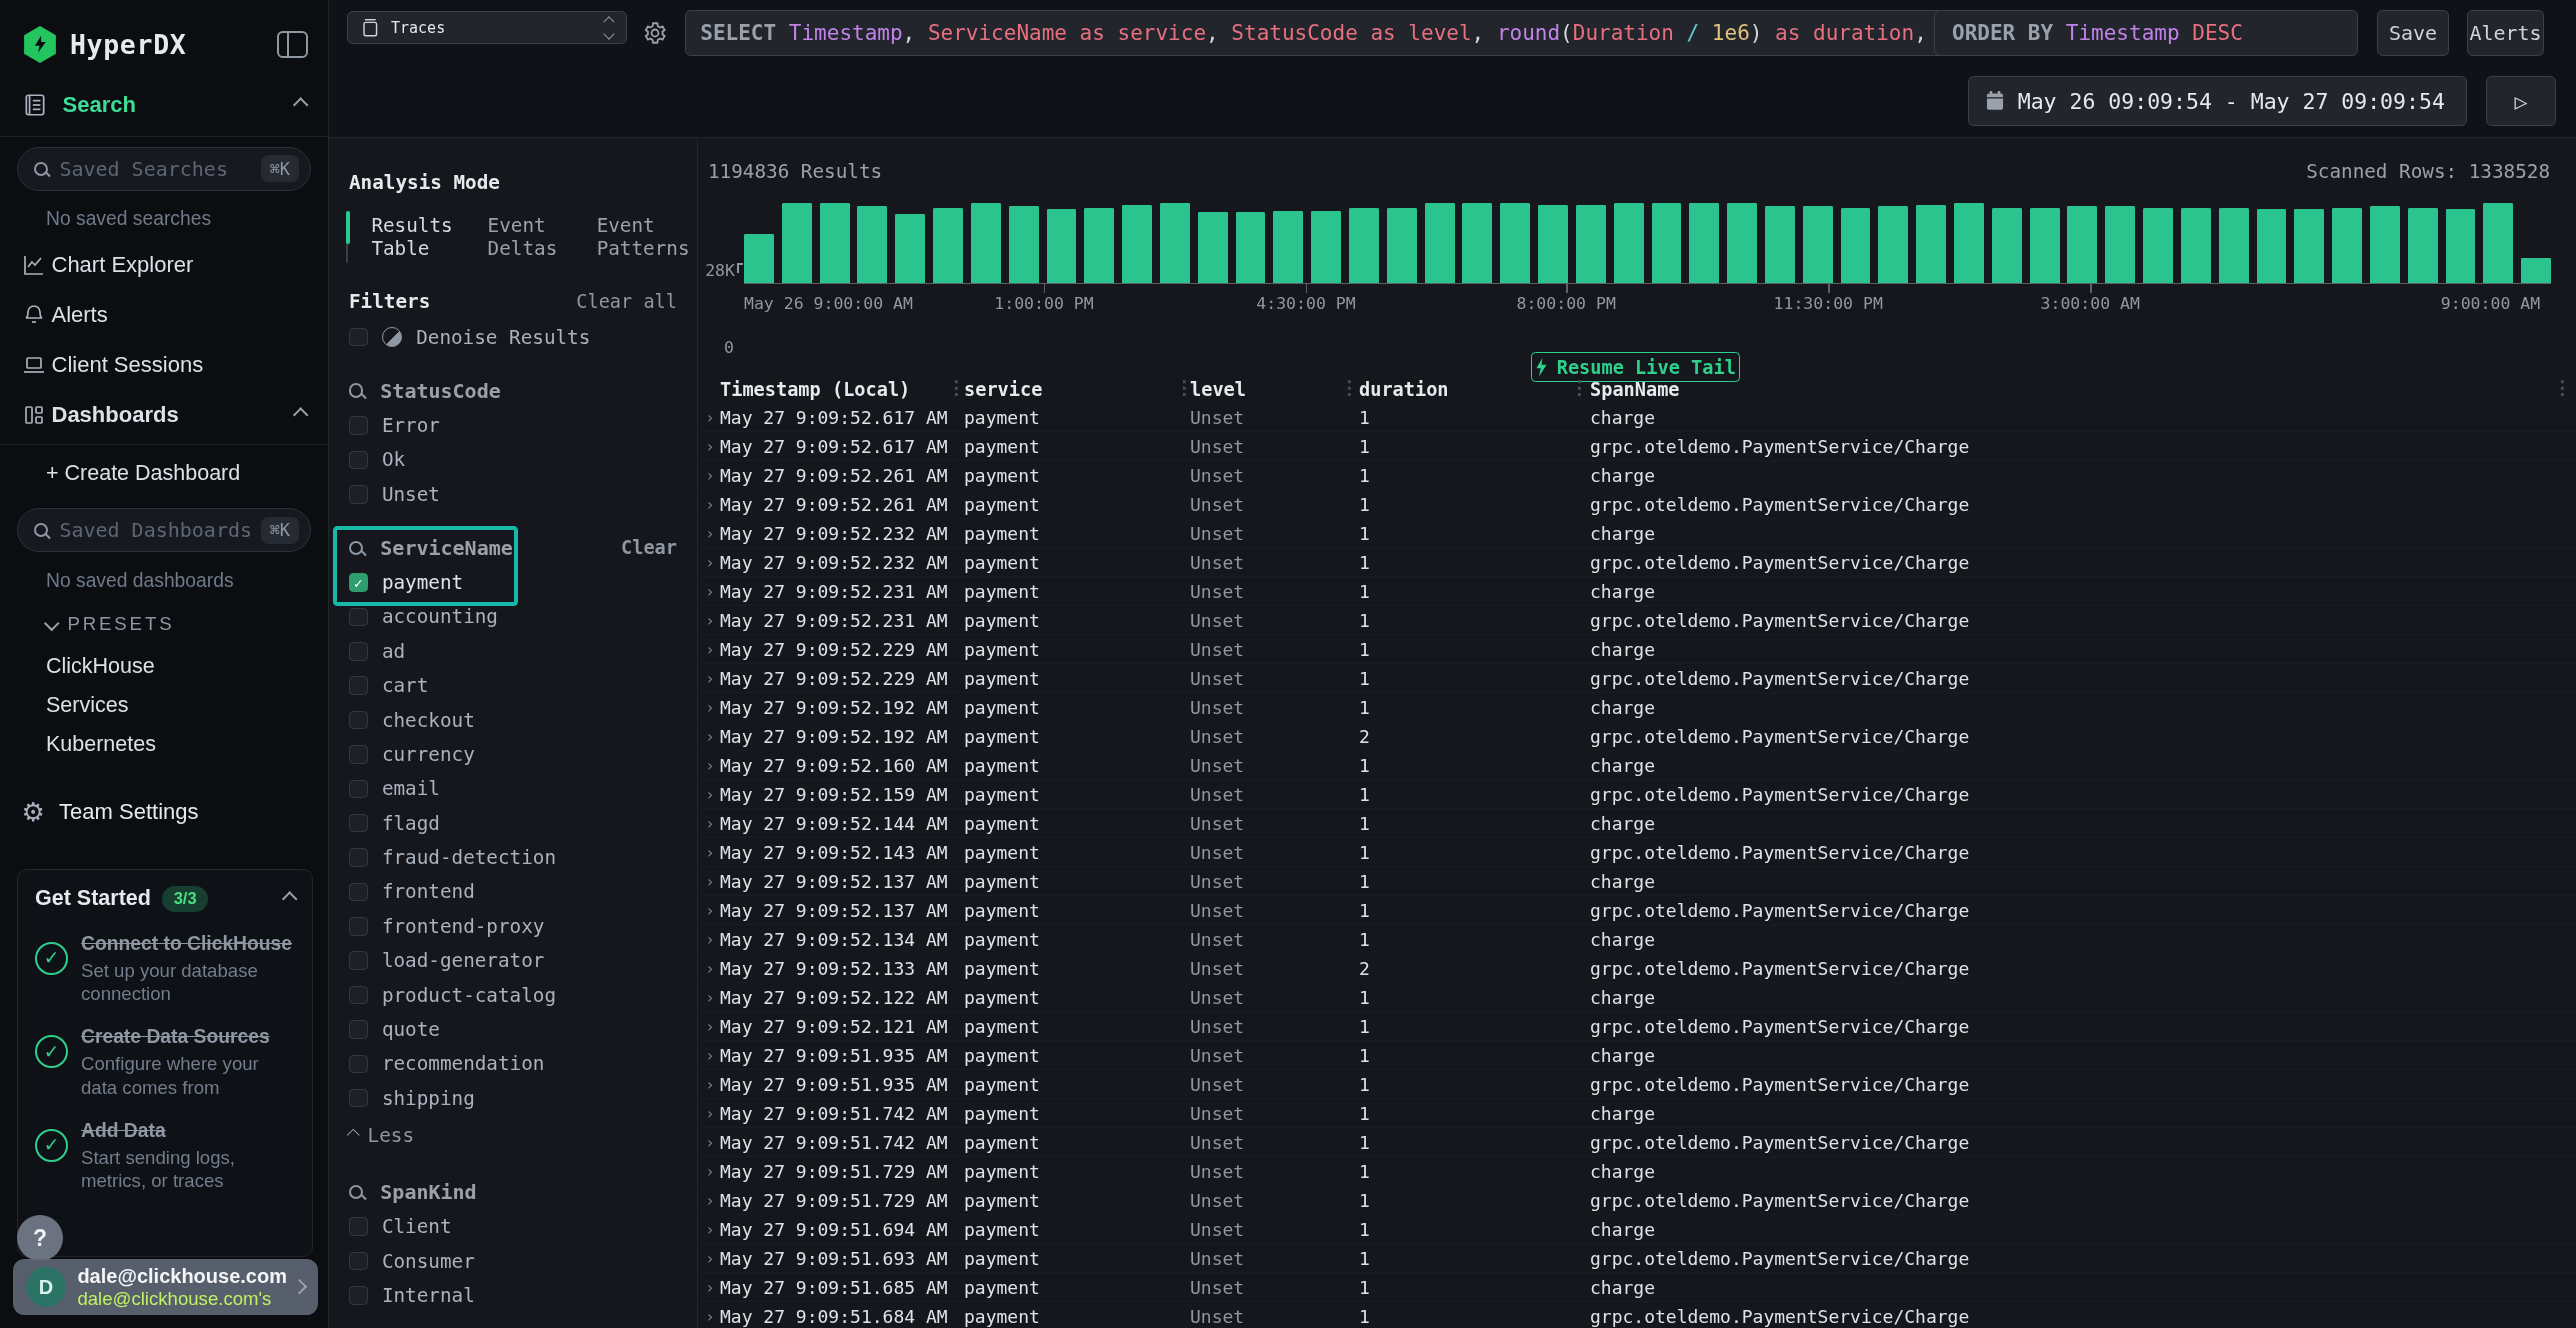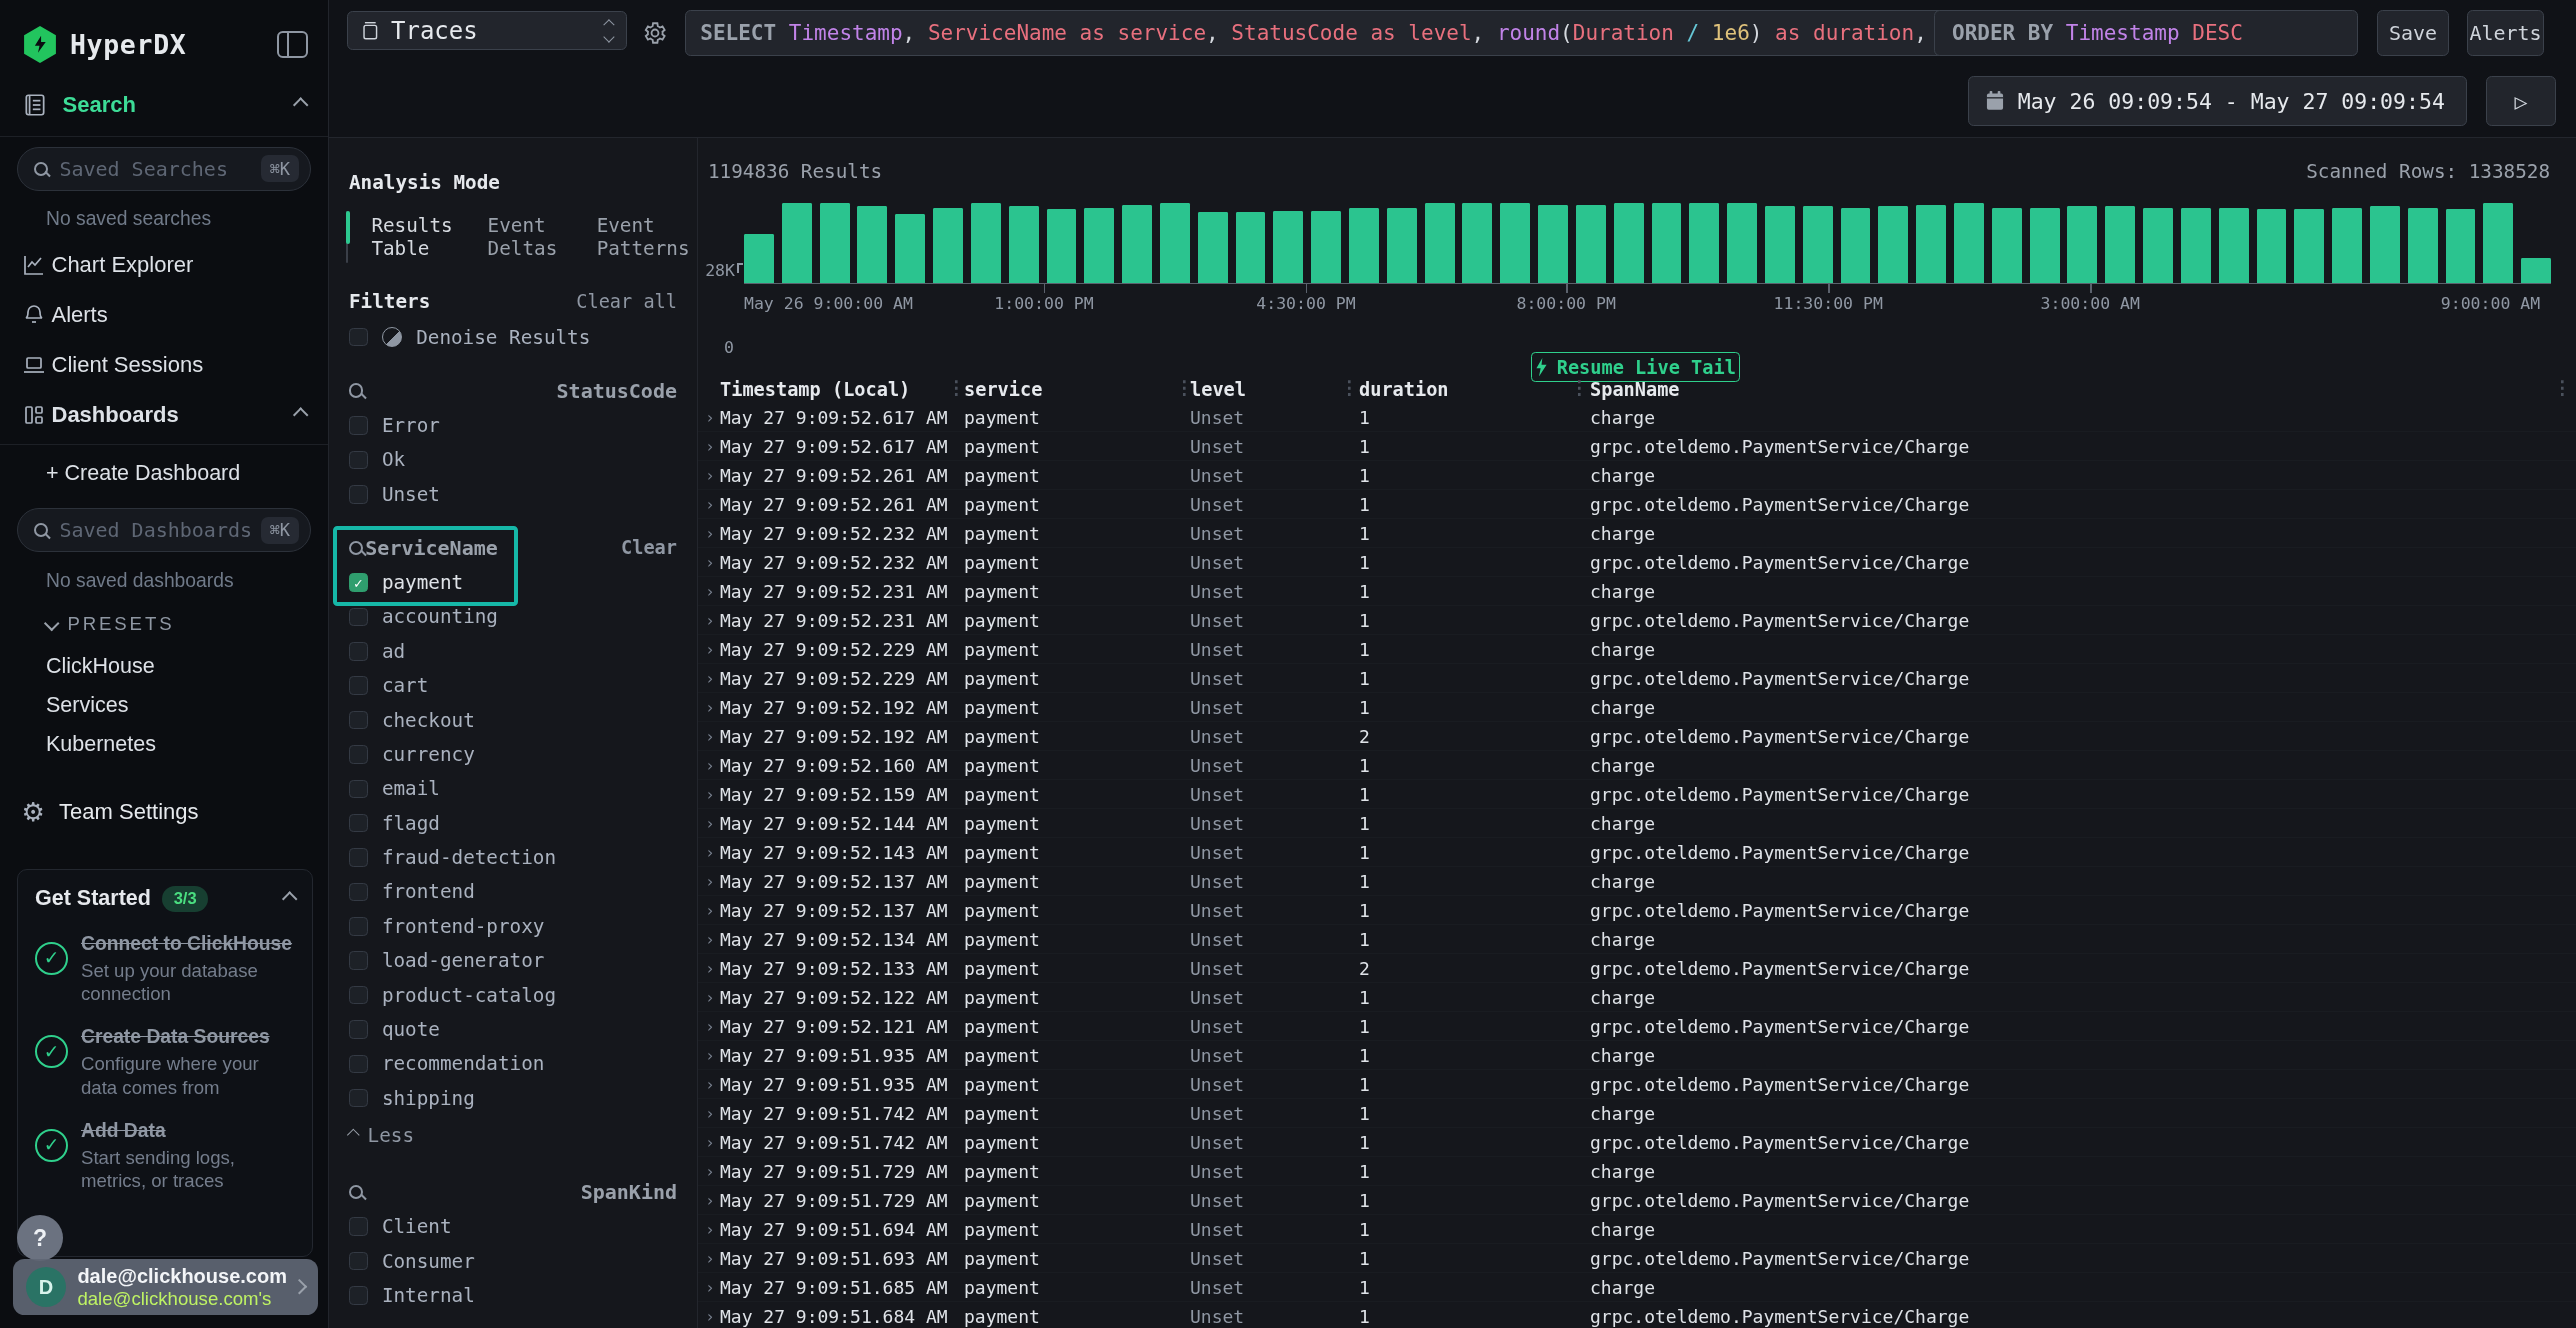--- a/index.html
+++ b/index.html
@@ -60,21 +60,21 @@
              border-radius:11.4px;display:flex;align-items:center;gap:11.4px;padding:0 13px;
              font-family:"Liberation Sans",sans-serif;}
   .avatar{width:40px;height:40px;border-radius:50%;background:#2a7365;color:#d9f3ec;display:flex;align-items:center;
           justify-content:center;font-size:20px;font-weight:bold;flex:none;}
   .user-email{font-weight:bold;font-size:20px;color:#f3f5f8;line-height:1.15;}
   .user-org{font-size:18.6px;color:#bef264;line-height:1.15;}
 
   
   #main{position:absolute;left:329px;top:0;width:2247px;height:1328px;background:#101217;}
   .box{background:#22252c;border:1.4px solid #3b414b;border-radius:5.7px;position:absolute;display:flex;align-items:center;}
-  #src-select{left:18px;top:11.4px;width:280px;height:39px;padding:0 13px;gap:11.4px;font-size:24px;}
+  #src-select{left:18px;top:11.4px;width:280px;height:33px;padding:0 13px;gap:11.4px;font-size:15px;}
   #src-select .updown{margin-left:auto;display:flex;flex-direction:column;gap:4.3px;}
   .tiny-chev{width:7.9px;height:7.9px;border-right:1.4px solid #8f97a3;border-bottom:1.4px solid #8f97a3;}
   #gear-btn{position:absolute;left:313px;top:20px;}
   #sql-input{left:356px;top:10px;width:1570px;height:46px;padding:0 14.3px;font-size:21px;white-space:nowrap;overflow:hidden;}
   #orderby-input{left:1605px;top:10px;width:424px;height:46px;padding:0 17px;font-size:21px;white-space:nowrap;}
   .tok-kw{color:#9aa1ab;font-weight:bold;}
   .tok-purple{color:#c183e8;}
   .tok-red{color:#e8707e;}
   .tok-cyan{color:#66c7d6;}
   .tok-yellow{color:#dfc27b;}
@@ -101,21 +101,21 @@
   .mode-item{font-size:19.3px;color:#9aa1ab;padding:7.2px 0 7.2px 23px;}
   .mode-item.active{color:#d6dae0;}
   .filters-head{display:flex;align-items:center;padding:18.6px 20px 7.2px;}
   .clear-link{margin-left:auto;color:#8f97a3;font-size:18.6px;}
   .fil-row{display:flex;align-items:center;gap:14.3px;padding:5.7px 20px;font-size:19.3px;color:#aab2bf;min-height:29px;}
   .cbox{width:18.6px;height:18.6px;border-radius:4.3px;background:#1d2127;border:1.4px solid #343a44;flex:none;}
   .cbox.checked{background:#2f9e6e;border-color:#2f9e6e;color:#fff;display:flex;align-items:center;justify-content:center;font-size:14.3px;}
   .denoise-circ{width:20px;height:20px;border-radius:50%;border:1.4px solid #8f97a3;flex:none;
     background:linear-gradient(135deg,transparent 55%,#8f97a3 55%);}
   .fgroup{margin-top:18.6px;position:relative;}
-  .fgroup-head{display:flex;align-items:center;gap:2px;padding:5.7px 20px;font-size:20px;font-weight:bold;color:#9aa1ab;justify-content:space-between;}
+  .fgroup-head{display:flex;align-items:center;gap:17px;padding:5.7px 20px;font-size:20px;font-weight:bold;color:#9aa1ab;}
   .mag{width:14.3px;height:14.3px;border:2.1px solid #8f97a3;border-radius:50%;position:relative;flex:none;}
   .mag::after{content:'';position:absolute;width:7.2px;height:2.1px;background:#8f97a3;right:-5.7px;bottom:-1.4px;transform:rotate(45deg);}
   .spotbox{position:absolute;left:4.3px;top:-4.3px;width:185px;height:80px;border:4.3px solid #16b8a8;border-radius:4.3px;pointer-events:none;}
   .less-row{display:flex;align-items:center;gap:10px;color:#8f97a3;font-size:19.3px;padding:8.6px 20px;}
 
   
   #results{position:absolute;left:369px;top:0;width:1878px;height:1191px;}
   #count-row{position:absolute;left:10px;top:21.5px;font-size:19.3px;color:#9aa1ab;}
   #scanned{position:absolute;right:26px;top:21.5px;font-size:19.3px;color:#9aa1ab;}
   #chart{position:absolute;left:46px;top:64px;width:1807px;height:81px;}

